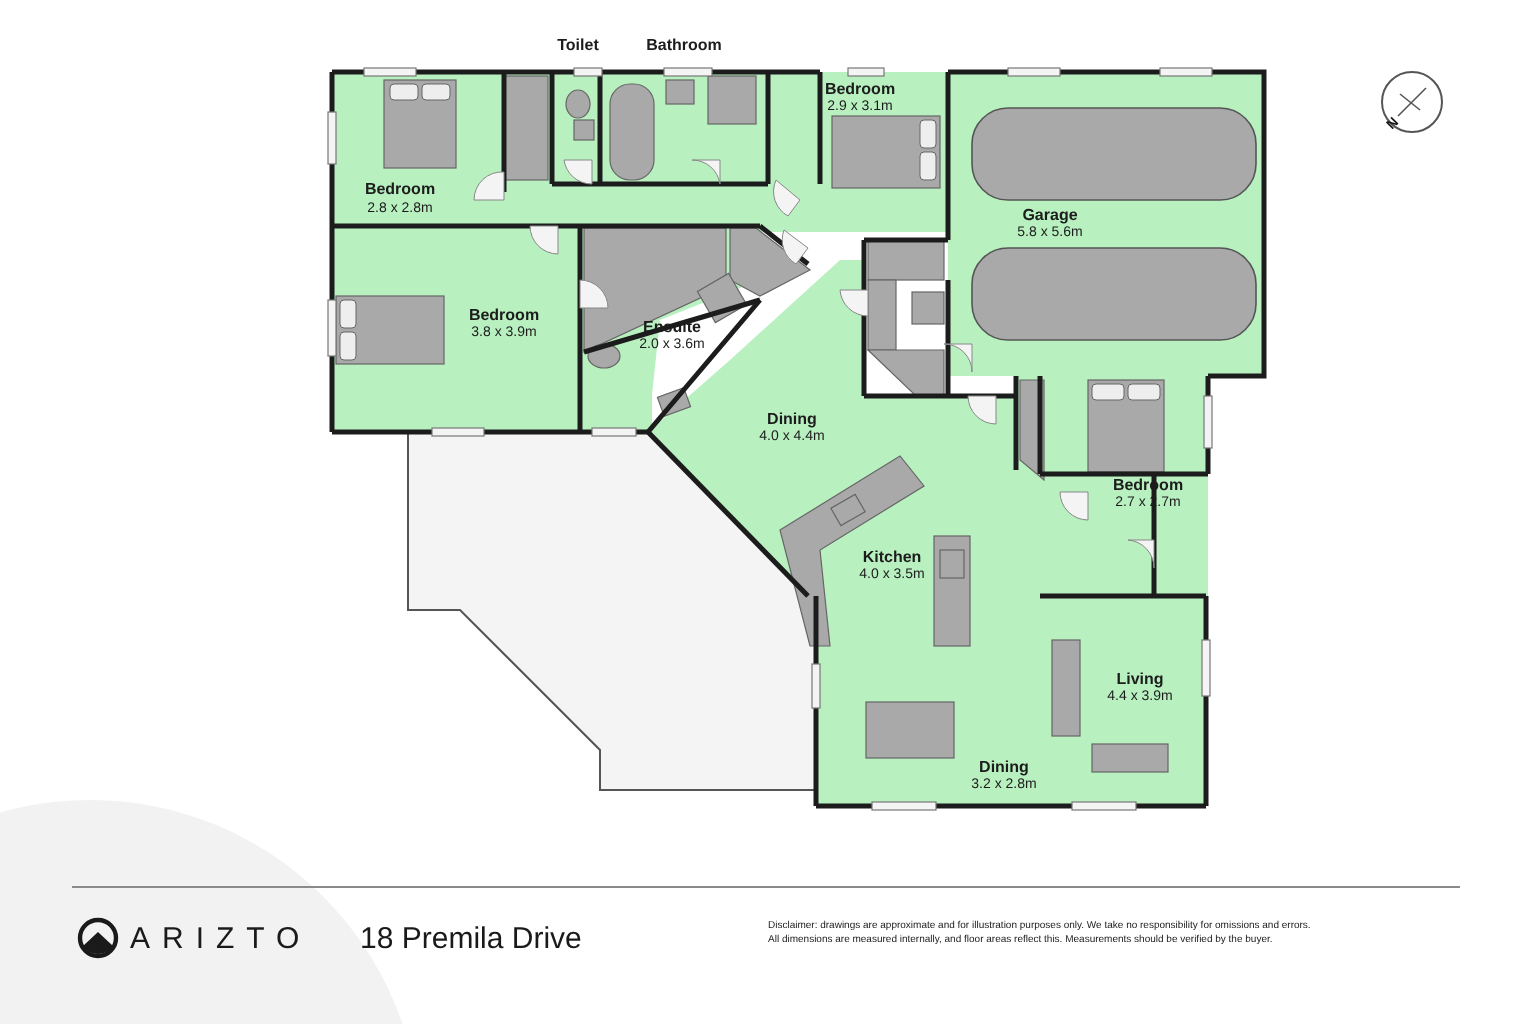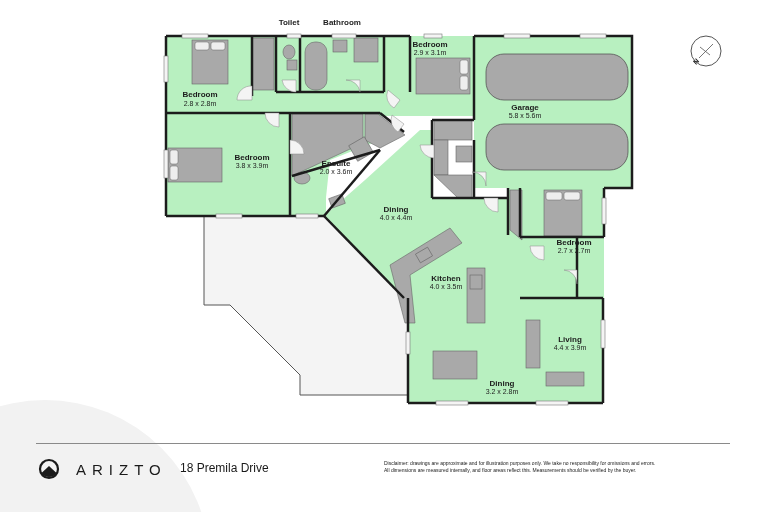--- a/index.html
+++ b/index.html
@@ -3,22 +3,22 @@
 <meta charset="utf-8">
 <style>
   html,body{margin:0;padding:0;}
   body{width:768px;height:512px;position:relative;overflow:hidden;background:#ffffff;font-family:"Liberation Sans",sans-serif;}
   .bg-arc{position:absolute;left:-120px;top:400px;width:330px;height:330px;border-radius:50%;background:#f2f2f2;}
   svg.plan{position:absolute;left:0;top:0;}
   .lbl{font-family:"Liberation Sans",sans-serif;font-weight:bold;font-size:8px;fill:#1c1c1c;text-anchor:middle;}
   .dim{font-family:"Liberation Sans",sans-serif;font-size:7px;fill:#1c1c1c;text-anchor:middle;}
   .footer-rule{position:absolute;left:36px;top:443px;width:694px;height:1px;background:#8a8a8a;}
   .brand{position:absolute;left:38px;top:458px;display:flex;align-items:center;}
-  .brand-name{font-family:"Liberation Sans",sans-serif;font-size:15px;letter-spacing:6px;color:#1a1a1a;margin-left:16px;font-weight:normal;}
-  .address{position:absolute;left:180px;top:461px;font-size:12px;color:#1a1a1a;font-family:"Liberation Sans",sans-serif;}
+  .brand-name{font-family:"Liberation Sans",sans-serif;font-size:15px;letter-spacing:6px;color:#1a1a1a;margin-left:5px;font-weight:normal;}
+  .address{position:absolute;left:180px;top:461px;font-size:15px;color:#1a1a1a;font-family:"Liberation Sans",sans-serif;}
   .disclaimer{position:absolute;left:384px;top:460px;width:350px;font-size:5px;line-height:7px;color:#1a1a1a;font-family:"Liberation Sans",sans-serif;}
   .compass{position:absolute;left:688px;top:33px;}
 </style>
 </head>
 <body>
 
 <div class="bg-arc"></div>
 
 <svg class="plan" width="768" height="440" viewBox="0 0 768 440">
 

